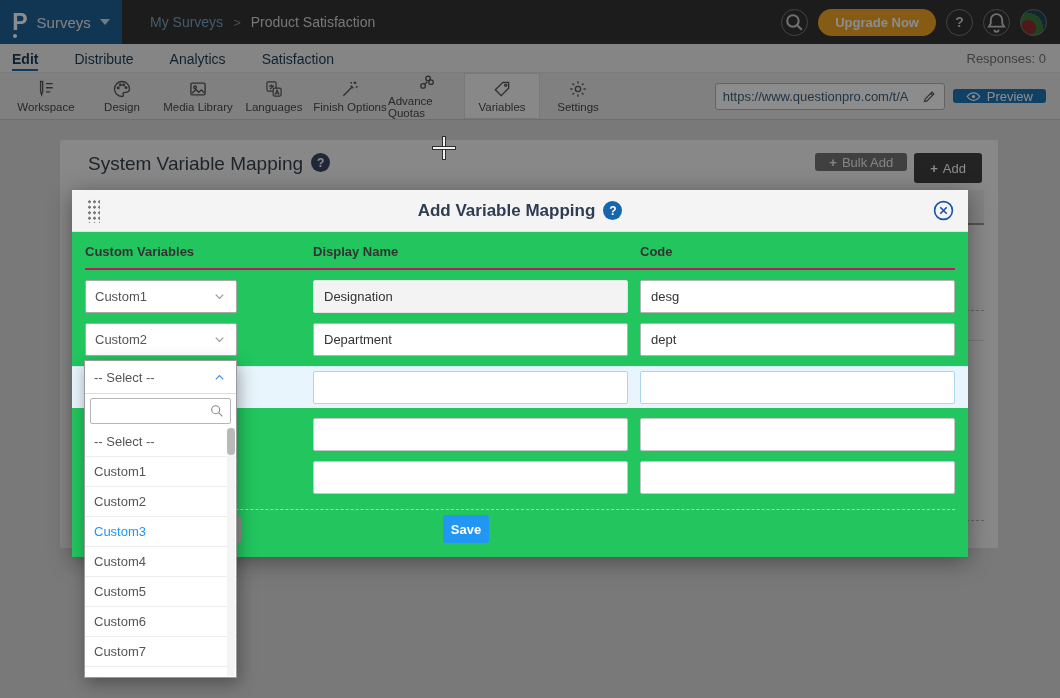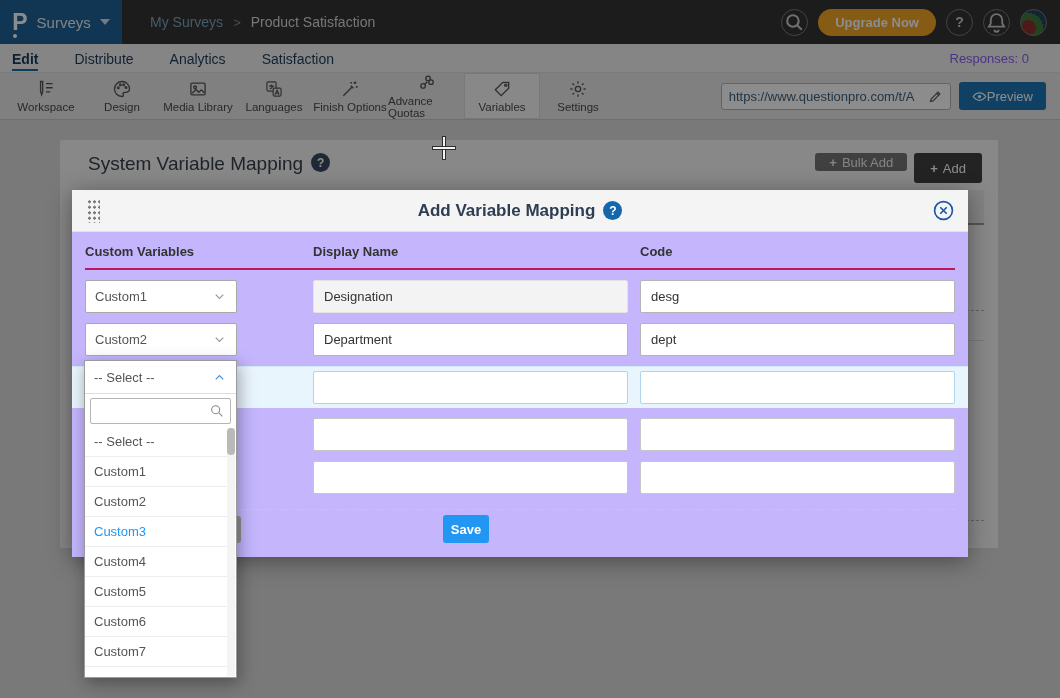--- a/index.html
+++ b/index.html
@@ -20,31 +20,31 @@
   .topbar-right { margin-left:auto; display:flex; align-items:center; gap:10px; padding-right:13px; }
   .circle-btn { width:27px; height:27px; border-radius:50%; border:1px solid #7d7d7d; display:flex; align-items:center; justify-content:center; color:#ccc; font-size:14px; font-weight:bold; cursor:pointer; background:transparent; }
   .upgrade-btn { height:27px; border:none; border-radius:14px; background:#f5a623; color:#fff; font-weight:bold; font-size:13px; padding:0 17px; cursor:pointer; }
   .avatar { width:27px; height:27px; border-radius:50%; border:1px solid #7d7d7d; background:radial-gradient(circle at 30% 70%, #8e2f2f 0 30%, #3d7a3f 30% 58%, #24425e 58% 100%); cursor:pointer; }
 
   
   .nav { height:29px; background:#f2f2f2; display:flex; align-items:center; padding-left:12px; border-bottom:1px solid #e0e0e0; }
   .nav-tab { color:#1d3c5a; font-size:14px; padding:4px 18px 2px 0; margin-right:18px; cursor:pointer; }
   .nav-tab .tab-inner { padding-bottom:2px; }
   .nav-tab.active .tab-inner { border-bottom:2px solid #1d6da1; font-weight:bold; }
-  .responses { margin-left:auto; padding-right:31px; color:#8b5cf6; font-size:13px; }
+  .responses { margin-left:auto; padding-right:14px; color:#737373; font-size:13px; }
 
   
   .toolbar { height:47px; background:#e9e9e9; border-bottom:1px solid #c9c9c9; display:flex; align-items:stretch; padding-left:8px; }
   .tb-item { width:76px; display:flex; flex-direction:column; align-items:center; justify-content:center; gap:2px; font-size:11.5px; color:#4a4a4a; cursor:pointer; }
   .tb-item.active { background:#f8f8f8; box-shadow:inset 0 0 0 1px #dadada; }
   .tb-item svg { width:20px; height:20px; }
   .tb-right { margin-left:auto; display:flex; align-items:center; gap:8px; padding-right:14px; }
   .url-box { width:230px; height:27px; background:#fff; border:1px solid #b5b5b5; border-radius:3px; display:flex; align-items:center; padding:0 7px; }
   .url-input { flex:1; border:none; outline:none; font-size:13px; color:#3f617c; background:transparent; font-family:"Liberation Sans",sans-serif; min-width:0; }
-  .preview-btn { height:28px; background:#1e75b5; border:none; border-radius:3px; color:#fff; font-size:13px; display:flex; align-items:center; padding:0 13px; cursor:pointer; }
+  .preview-btn { height:14px; background:#1e75b5; border:none; border-radius:3px; color:#fff; font-size:13px; display:flex; align-items:center; gap:6px; padding:0 13px; cursor:pointer; }
   .preview-btn svg { width:15px; height:15px; }
 
   
   .content { position:relative; height:578px; background:#dcdcdc; }
   .panel { position:absolute; left:60px; top:20px; width:938px; height:408px; background:#f7f7f7; border-radius:2px; }
   .panel-titlerow { display:flex; align-items:flex-start; padding:13px 16px 10px 28px; }
   .page-title { font-size:19px; color:#39414e; }
   .help-dark { width:19px; height:19px; border-radius:50%; background:#3a4a63; color:#fff; font-size:12px; font-weight:bold; display:inline-flex; align-items:center; justify-content:center; margin-left:8px; cursor:pointer; }
   .panel-actions { margin-left:auto; display:flex; gap:7px; }
   .bulk-add-btn { height:18px; background:#757575; border:none; border-radius:3px; color:#efefef; font-size:13px; padding:0 14px; cursor:pointer; }
@@ -52,21 +52,21 @@
   .plus { font-weight:bold; margin-right:5px; }
   .ghost-thead { position:absolute; left:14px; right:14px; top:50px; height:35px; background:#ededed; border-bottom:2px solid #9a9a9a; }
   .ghost-line1 { position:absolute; left:14px; right:14px; top:200px; border-top:1px solid #ddd; }
   .ghost-dash1 { position:absolute; left:14px; right:14px; top:170px; border-top:1px dashed #b5b5b5; }
   .ghost-dash2 { position:absolute; left:14px; right:14px; top:380px; border-top:1px dashed #b5b5b5; }
 
   
   .overlay { position:absolute; inset:0; background:rgba(0,0,0,0.45); z-index:2; }
 
   
-  .modal { position:absolute; left:72px; top:190px; width:896px; height:367px; background:#c4b5fd; z-index:3; box-shadow:0 4px 22px rgba(0,0,0,0.4); }
+  .modal { position:absolute; left:72px; top:190px; width:896px; height:367px; background:#22c55e; z-index:3; box-shadow:0 4px 22px rgba(0,0,0,0.4); }
   .modal-header { position:relative; height:42px; background:#f4f4f4; border-bottom:1px solid #e2e2e2; display:flex; align-items:center; }
   .drag-handle { margin-left:14px; width:14px; height:25px; cursor:move;
     background-image:radial-gradient(circle, #777 1.3px, transparent 1.6px); background-size:5px 5.5px; background-position:1px 1px; }
   .modal-title-wrap { position:absolute; left:0; right:0; text-align:center; display:flex; align-items:center; justify-content:center; gap:8px; pointer-events:none; }
   .modal-title { font-size:17px; font-weight:bold; color:#2e3d52; }
   .help-blue { width:19px; height:19px; border-radius:50%; background:#1566ab; color:#fff; font-size:12px; font-weight:bold; display:inline-flex; align-items:center; justify-content:center; cursor:pointer; pointer-events:auto; }
   .modal-close { margin-left:auto; margin-right:13px; width:23px; height:23px; cursor:pointer; z-index:1; }
   .modal-body { padding:12px 13px 0 13px; position:relative; }
   .vrow { display:flex; align-items:center; }
   .col-head { padding-bottom:9px; border-bottom:2px solid #be185d; }

